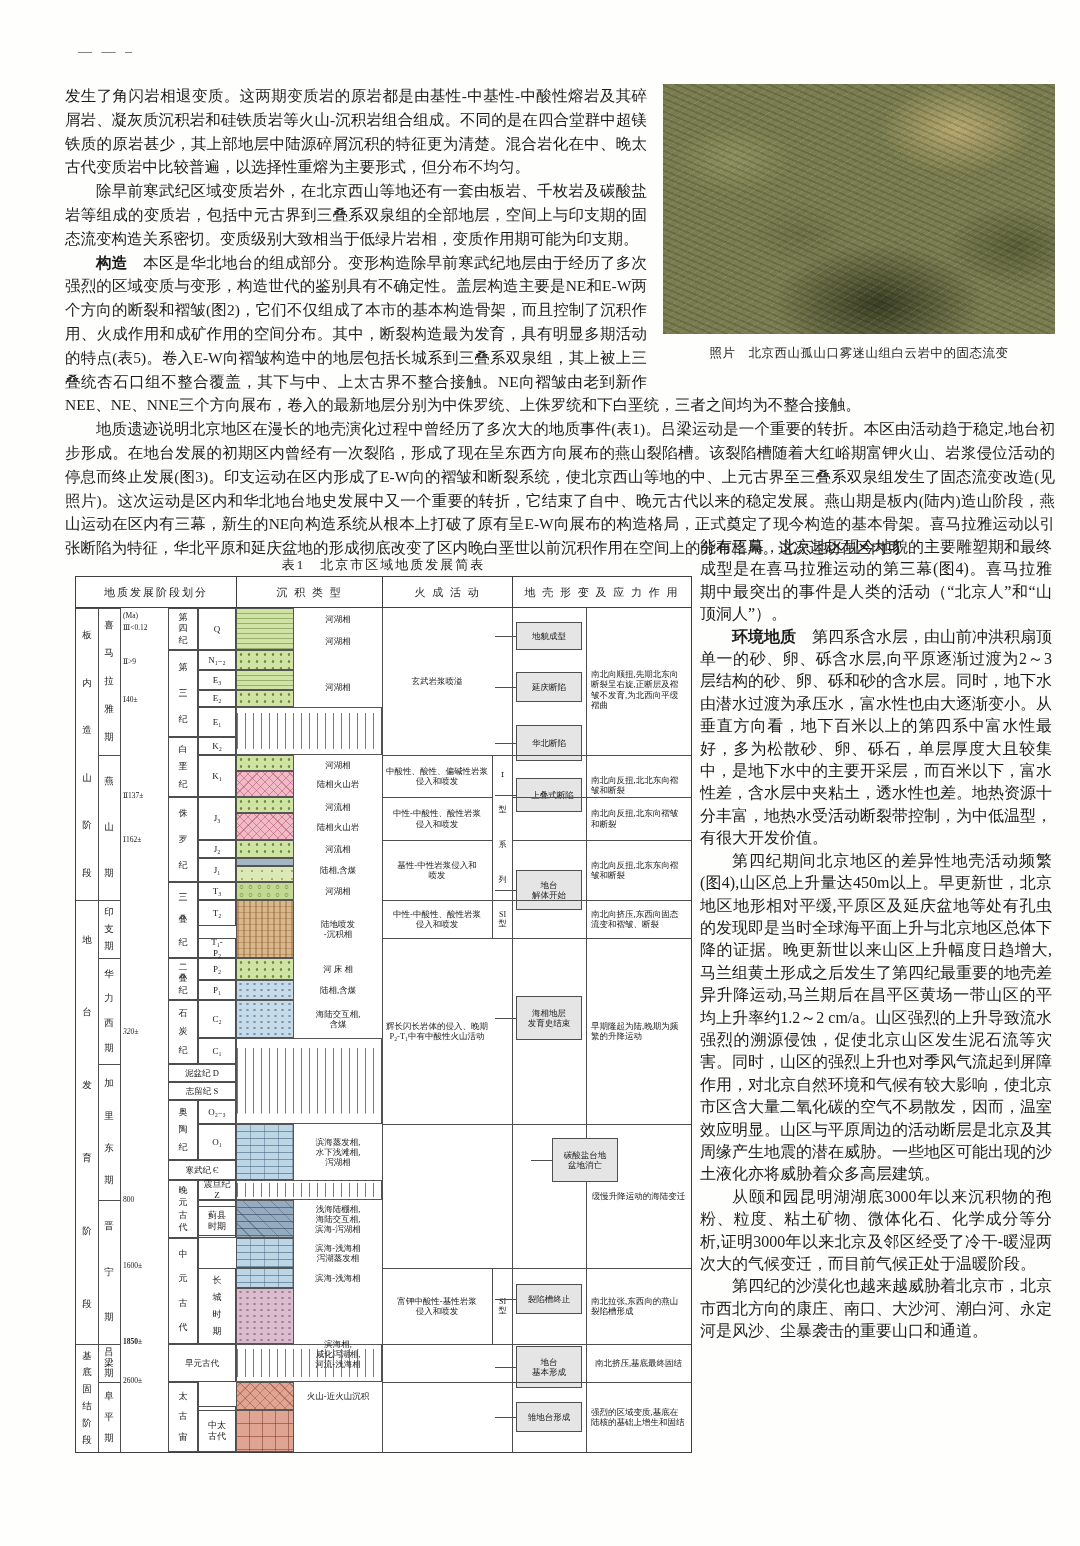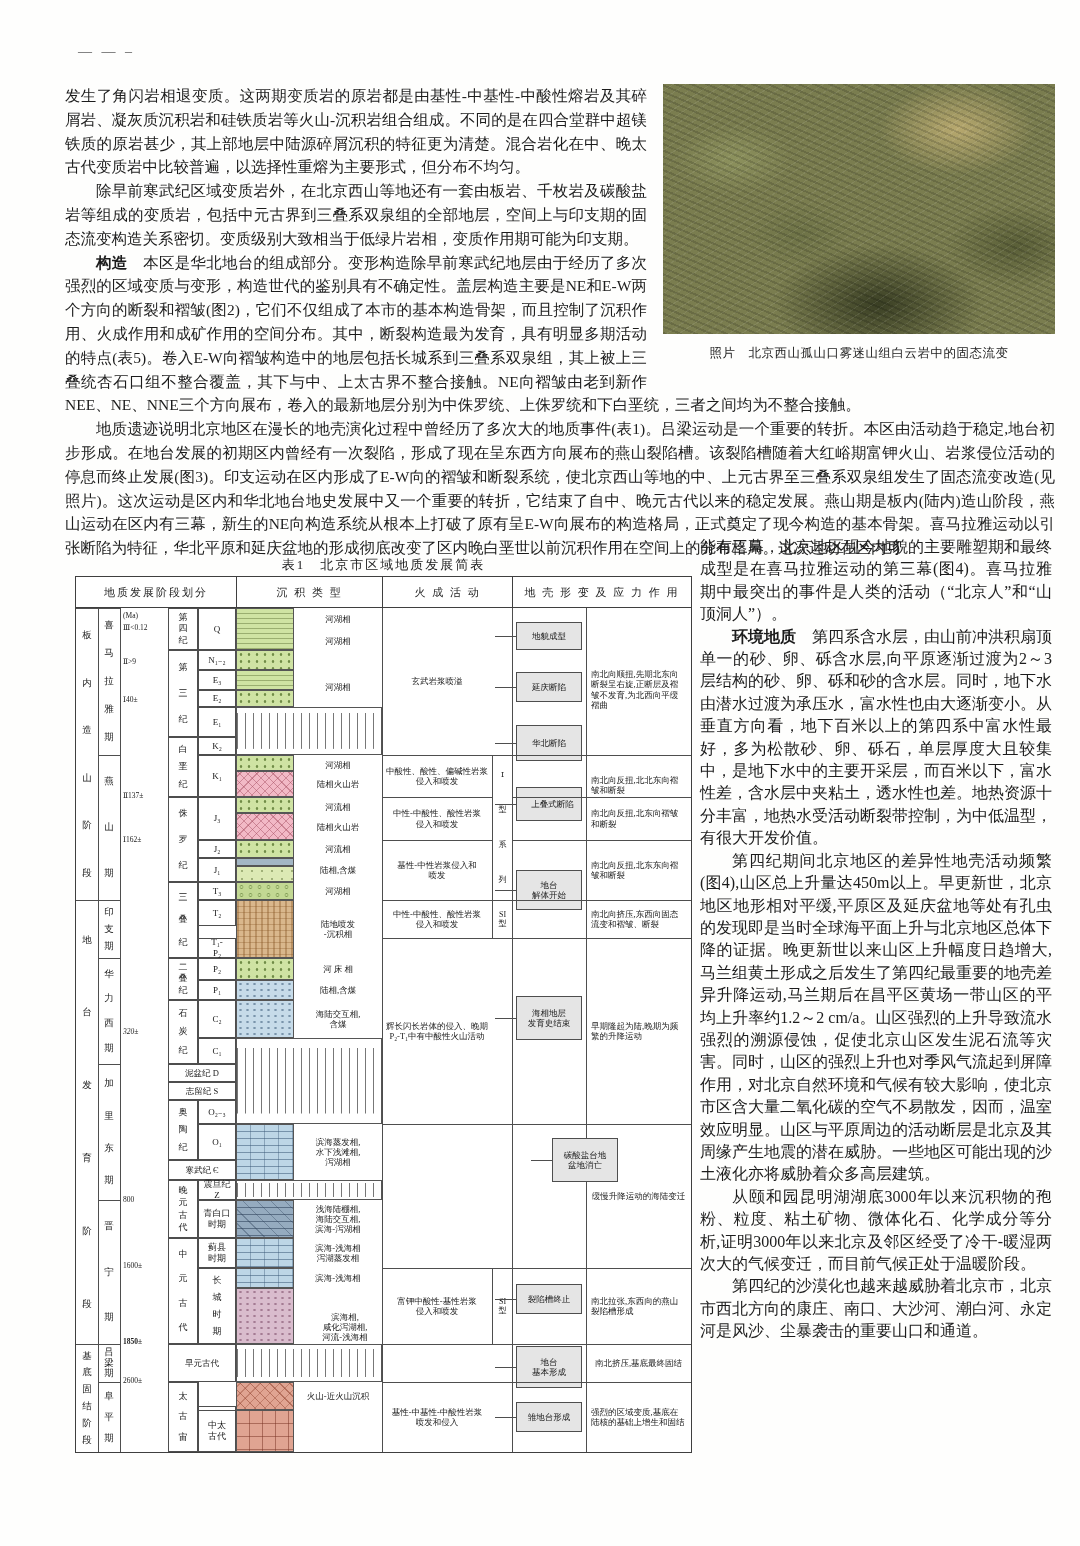--- a/index.html
+++ b/index.html
@@ -167,21 +167,21 @@
           <div class="cell g-code bd" style="top: 350px; height: 22px;">P₂</div>
           <div class="cell g-code bd" style="top: 372px; height: 20px;">P₁</div>
           <div class="cell g-code bd" style="top: 392px; height: 38px;">C₂</div>
           <div class="cell g-code bd" style="top: 430px; height: 26px;">C₁</div>
           <div class="cell g-code bd" style="top: 492px; height: 24px;">O₂₋₃</div>
           <div class="cell g-code bd" style="top: 516px; height: 36px;">O₁</div>
           <div class="cell g-code bd" style="top: 572px; height: 20px;">震旦纪
 Z</div>
           <div class="cell g-code bd" style="top: 592px; height: 38px;">青白口
 时期</div>
-          <div class="cell g-code bd" style="top: 630px; height: 30px;">蓟县
+          <div class="cell g-code bd" style="top: 598px; height: 30px;">蓟县
 时期</div>
           <div class="cell g-code bd v" style="top: 660px; height: 76px;"><span>长</span><span>城</span><span>时</span><span>期</span></div>
           <div class="cell g-code bd" style="top: 798px; height: 44px;">晚太
 古代</div>
           <div class="cell g-code bd" style="top: 802px; height: 42px;">中太
 古代</div>
           <div class="cell g-pat p-green" style="top: 0px; height: 42px;"></div>
           <div class="cell g-pat p-gdot" style="top: 42px; height: 20px;"></div>
           <div class="cell g-pat p-green" style="top: 62px; height: 20px;"></div>
           <div class="cell g-pat p-gdot" style="top: 82px; height: 17px;"></div>
@@ -226,48 +226,46 @@
 含煤</div>
           <div class="cell g-lith" style="top: 517px; height: 54px;">滨海蒸发相,
 水下浅滩相,
 泻湖相</div>
           <div class="cell g-lith" style="top: 593px; height: 36px;">浅海陆棚相,
 海陆交互相,
 滨海-泻湖相</div>
           <div class="cell g-lith" style="top: 631px; height: 28px;">滨海-浅海相
 泻湖蒸发相</div>
           <div class="cell g-lith" style="top: 661px; height: 18px;">滨海-浅海相</div>
-          <div class="cell g-lith" style="top: 695px; height: 48px; margin-left: 7px;">滨海相,
+          <div class="cell g-lith" style="top: 722px; height: 48px;">滨海相,
 咸化泻湖相,
 河流-浅海相</div>
           <div class="cell g-lith" style="top: 775px; height: 26px;">火山-近火山沉积</div>
           <div class="cell g-ign" style="top: 0px; height: 147px;">玄武岩浆喷溢</div>
           <div class="cell g-ign" style="top: 147px; height: 42px;">中酸性、酸性、偏碱性岩浆
 侵入和喷发</div>
           <div class="cell g-ign" style="top: 189px; height: 43px;">中性-中酸性、酸性岩浆
 侵入和喷发</div>
           <div class="cell g-ign" style="top: 232px; height: 60px;">基性-中性岩浆侵入和
 喷发</div>
           <div class="cell g-ign" style="top: 292px; height: 38px;">中性-中酸性、酸性岩浆
 侵入和喷发</div>
           <div class="cell g-ign" style="top: 330px; height: 186px;">辉长闪长岩体的侵入、晚期
 P₂-T₁中有中酸性火山活动</div>
           <div class="cell g-ign" style="top: 660px; height: 76px;">富钾中酸性-基性岩浆
 侵入和喷发</div>
-          <div class="cell g-ign" style="top: 774px; height: 70px;">基性-中基性-中酸性岩浆
-喷发和侵入</div>
           <div class="cell g-type v" style="top: 147px; height: 145px;"><span>Ⅰ</span><span>型</span><span>系</span><span>列</span></div>
           <div class="cell g-type" style="top: 292px; height: 38px;">SI
 型</div>
           <div class="cell g-type" style="top: 660px; height: 76px;">SI
 型</div>
           <div class="cell g-evbox" style="top: 14px; height: 28px;">地貌成型</div>
           <div class="cell g-evbox" style="top: 64px; height: 30px;">延庆断陷</div>
           <div class="cell g-evbox" style="top: 117px; height: 36px;">华北断陷</div>
-          <div class="cell g-evbox" style="top: 179px; height: 34px; padding-left: 7px;">上叠式断陷</div>
+          <div class="cell g-evbox" style="top: 170px; height: 34px; padding-left: 7px;">上叠式断陷</div>
           <div class="cell g-evbox" style="top: 262px; height: 40px;">地台
 解体开始</div>
           <div class="cell g-evbox" style="top: 388px; height: 44px;">海相地层
 发育史结束</div>
           <div class="cell g-evbox" style="top: 530px; height: 44px; margin-left: 36px;">碳酸盐台地
 盆地消亡</div>
           <div class="cell g-evbox" style="top: 676px; height: 30px;">裂陷槽终止</div>
           <div class="cell g-evbox" style="top: 738px; height: 42px;">地台
 基本形成</div>
           <div class="cell g-evbox" style="top: 794px; height: 30px;">雏地台形成</div>

